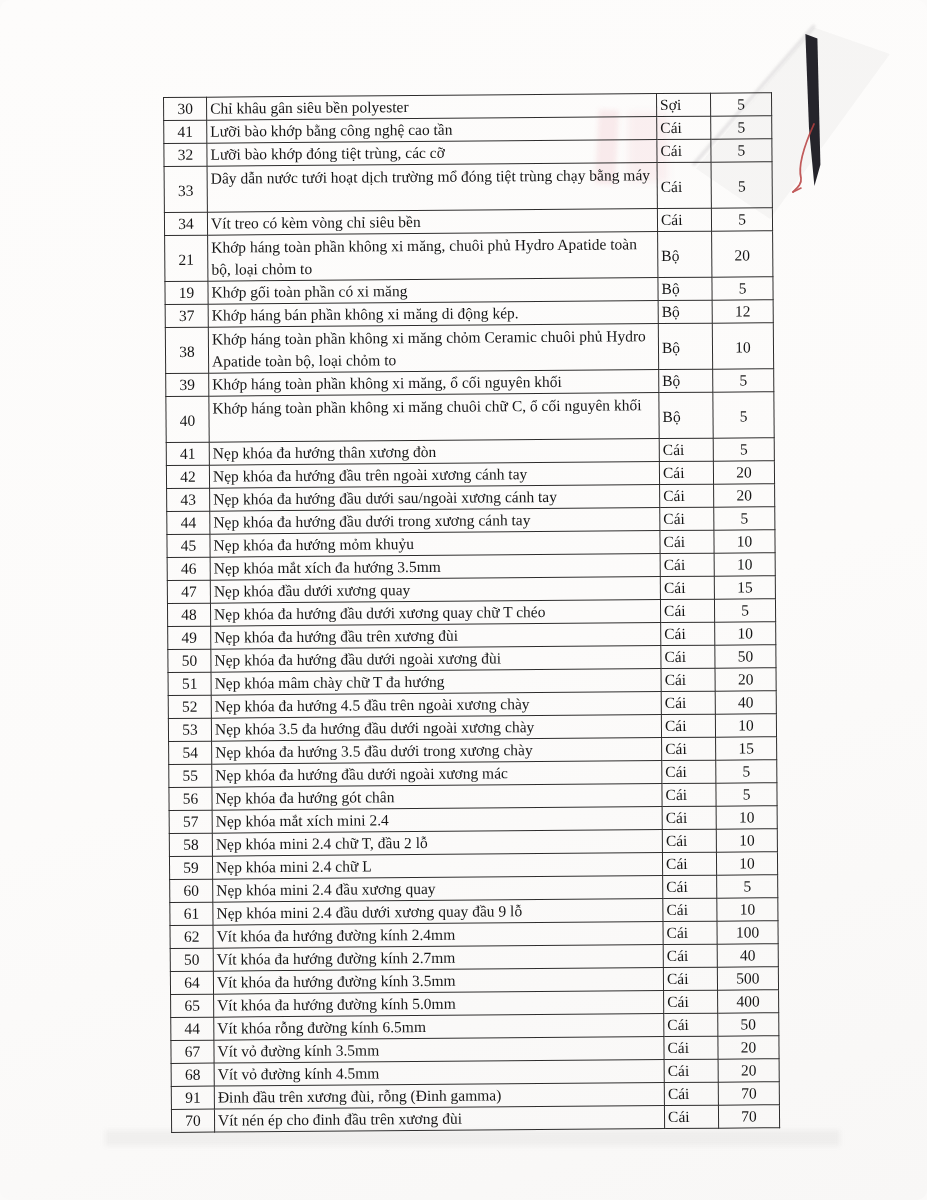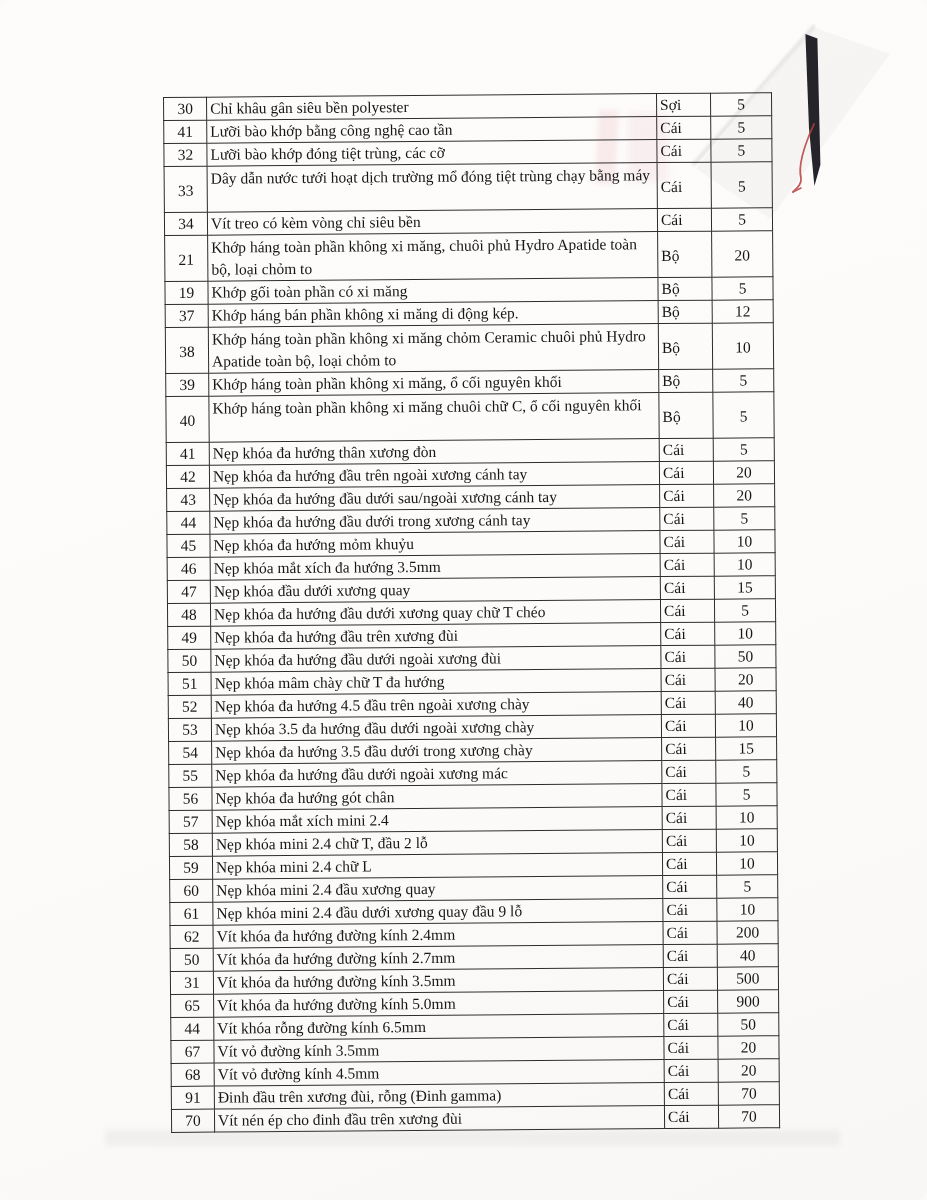--- a/index.html
+++ b/index.html
@@ -380,42 +380,42 @@
     <td class="c-no">61</td>
     <td class="c-desc">Nẹp khóa mini 2.4 đầu dưới xương quay đầu 9 lỗ</td>
     <td class="c-unit">Cái</td>
     <td class="c-qty">10</td>
   </tr>
 
   <tr class="single">
     <td class="c-no">62</td>
     <td class="c-desc">Vít khóa đa hướng đường kính 2.4mm</td>
     <td class="c-unit">Cái</td>
-    <td class="c-qty">200</td>
+    <td class="c-qty">100</td>
   </tr>
 
   <tr class="single">
     <td class="c-no">50</td>
     <td class="c-desc">Vít khóa đa hướng đường kính 2.7mm</td>
     <td class="c-unit">Cái</td>
     <td class="c-qty">40</td>
   </tr>
 
   <tr class="single">
-    <td class="c-no">31</td>
+    <td class="c-no">64</td>
     <td class="c-desc">Vít khóa đa hướng đường kính 3.5mm</td>
     <td class="c-unit">Cái</td>
     <td class="c-qty">500</td>
   </tr>
 
   <tr class="single">
     <td class="c-no">65</td>
     <td class="c-desc">Vít khóa đa hướng đường kính 5.0mm</td>
     <td class="c-unit">Cái</td>
-    <td class="c-qty">900</td>
+    <td class="c-qty">400</td>
   </tr>
 
   <tr class="single">
     <td class="c-no">44</td>
     <td class="c-desc">Vít khóa rỗng đường kính 6.5mm</td>
     <td class="c-unit">Cái</td>
     <td class="c-qty">50</td>
   </tr>
 
   <tr class="single">

